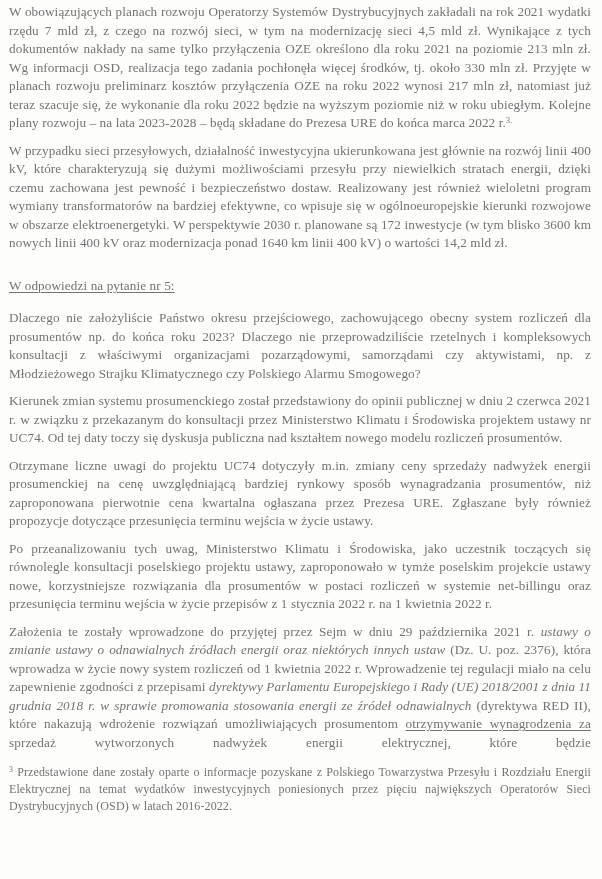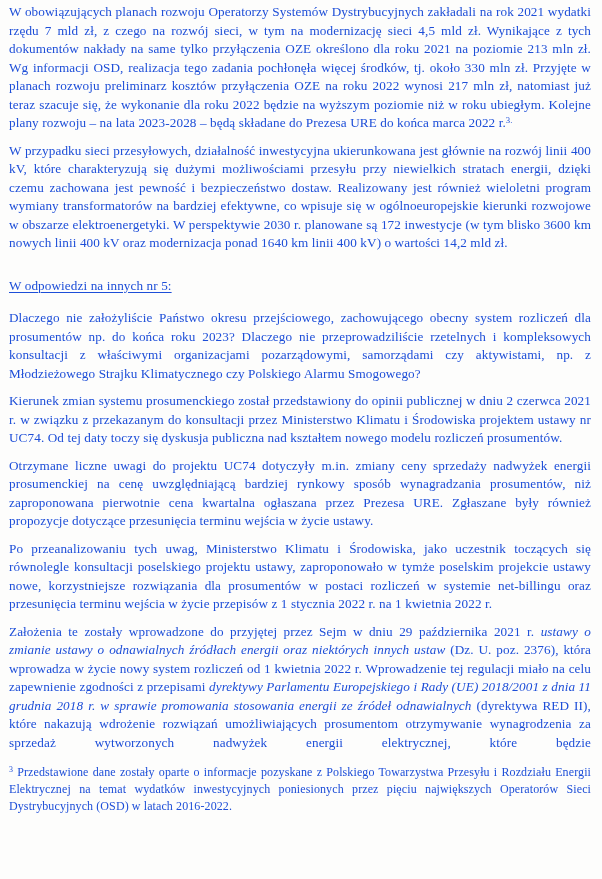--- a/index.html
+++ b/index.html
@@ -40,36 +40,37 @@
     text-align-last: justify;
     margin-bottom: 0;
   }
   p.footnote {
     margin-top: 12px;
     font-size: 12px;
     line-height: 17px;
   }
   .italic { font-style: italic; }
   .underline {
+    text-decoration: underline;
     text-underline-offset: 2px;
   }
   sup.superscript {
     font-size: 0.66em;
     line-height: 0;
     vertical-align: baseline;
     position: relative;
     top: -0.45em;
   }
 </style>
 </head>
 <body>
 
-<div class="page" style="background: rgb(253, 253, 252); color: #1d4ed8;">
+<div class="page" style="background: rgb(253, 253, 252); color: #737373;">
   <p class="para"><span>W obowiązujących planach rozwoju Operatorzy Systemów Dystrybucyjnych zakładali na rok 2021 wydatki rzędu 7 mld zł, z czego na rozwój sieci, w tym na modernizację sieci 4,5 mld zł. Wynikające z tych dokumentów nakłady na same tylko przyłączenia OZE określono dla roku 2021 na poziomie 213 mln zł. Wg informacji OSD, realizacja tego zadania pochłonęła więcej środków, tj. około 330 mln zł. Przyjęte w planach rozwoju preliminarz kosztów przyłączenia OZE na roku 2022 wynosi 217 mln zł, natomiast już teraz szacuje się, że wykonanie dla roku 2022 będzie na wyższym poziomie niż w roku ubiegłym. Kolejne plany rozwoju – na lata 2023-2028 – będą składane do Prezesa URE do końca marca 2022 r.</span><sup class="superscript">3.</sup></p>
   <p class="para"><span>W przypadku sieci przesyłowych, działalność inwestycyjna ukierunkowana jest głównie na rozwój linii 400 kV, które charakteryzują się dużymi możliwościami przesyłu przy niewielkich stratach energii, dzięki czemu zachowana jest pewność i bezpieczeństwo dostaw. Realizowany jest również wieloletni program wymiany transformatorów na bardziej efektywne, co wpisuje się w ogólnoeuropejskie kierunki rozwojowe w obszarze elektroenergetyki. W perspektywie 2030 r. planowane są 172 inwestycje (w tym blisko 3600 km nowych linii 400 kV oraz modernizacja ponad 1640 km linii 400 kV) o wartości 14,2 mld zł.</span></p>
-  <p class="para heading"><span>W odpowiedzi na innych nr 5:</span></p>
+  <p class="para heading"><span>W odpowiedzi na pytanie nr 5:</span></p>
   <p class="para question"><span>Dlaczego nie założyliście Państwo okresu przejściowego, zachowującego obecny system rozliczeń dla prosumentów np. do końca roku 2023? Dlaczego nie przeprowadziliście rzetelnych i kompleksowych konsultacji z właściwymi organizacjami pozarządowymi, samorządami czy aktywistami, np. z Młodzieżowego Strajku Klimatycznego czy Polskiego Alarmu Smogowego?</span></p>
   <p class="para"><span>Kierunek zmian systemu prosumenckiego został przedstawiony do opinii publicznej w dniu 2 czerwca 2021 r. w związku z przekazanym do konsultacji przez Ministerstwo Klimatu i Środowiska projektem ustawy nr UC74. Od tej daty toczy się dyskusja publiczna nad kształtem nowego modelu rozliczeń prosumentów.</span></p>
   <p class="para"><span>Otrzymane liczne uwagi do projektu UC74 dotyczyły m.in. zmiany ceny sprzedaży nadwyżek energii prosumenckiej na cenę uwzględniającą bardziej rynkowy sposób wynagradzania prosumentów, niż zaproponowana pierwotnie cena kwartalna ogłaszana przez Prezesa URE. Zgłaszane były również propozycje dotyczące przesunięcia terminu wejścia w życie ustawy.</span></p>
   <p class="para"><span>Po przeanalizowaniu tych uwag, Ministerstwo Klimatu i Środowiska, jako uczestnik toczących się równolegle konsultacji poselskiego projektu ustawy, zaproponowało w tymże poselskim projekcie ustawy nowe, korzystniejsze rozwiązania dla prosumentów w postaci rozliczeń w systemie net-billingu oraz przesunięcia terminu wejścia w życie przepisów z 1 stycznia 2022 r. na 1 kwietnia 2022 r.</span></p>
   <p class="para continues"><span>Założenia te zostały wprowadzone do przyjętej przez Sejm w dniu 29 października 2021 r. </span><span class="italic">ustawy o zmianie ustawy o odnawialnych źródłach energii oraz niektórych innych ustaw</span><span> (Dz. U. poz. 2376), która wprowadza w życie nowy system rozliczeń od 1 kwietnia 2022 r. Wprowadzenie tej regulacji miało na celu zapewnienie zgodności z przepisami </span><span class="italic">dyrektywy Parlamentu Europejskiego i Rady (UE) 2018/2001 z dnia 11 grudnia 2018 r. w sprawie promowania stosowania energii ze źródeł odnawialnych</span><span> (dyrektywa RED II), które nakazują wdrożenie rozwiązań umożliwiających prosumentom </span><span class="underline">otrzymywanie wynagrodzenia za</span><span> sprzedaż wytworzonych nadwyżek energii elektrycznej, które będzie</span></p>
   <p class="para footnote"><sup class="superscript">3</sup><span> Przedstawione dane zostały oparte o informacje pozyskane z Polskiego Towarzystwa Przesyłu i Rozdziału Energii Elektrycznej na temat wydatków inwestycyjnych poniesionych przez pięciu największych Operatorów Sieci Dystrybucyjnych (OSD) w latach 2016-2022.</span></p>
 </div>
 
 </body></html>

